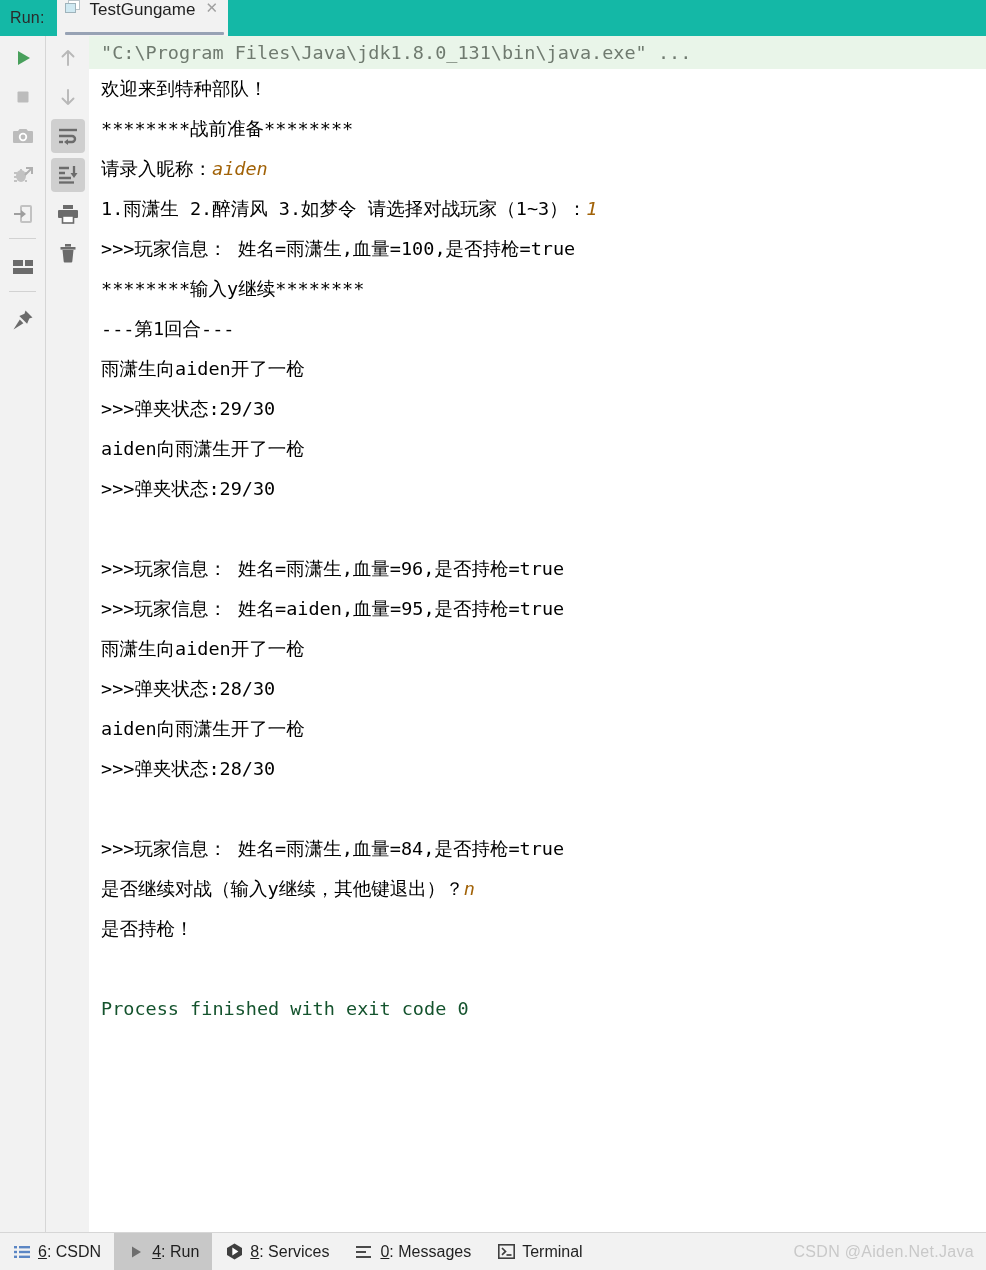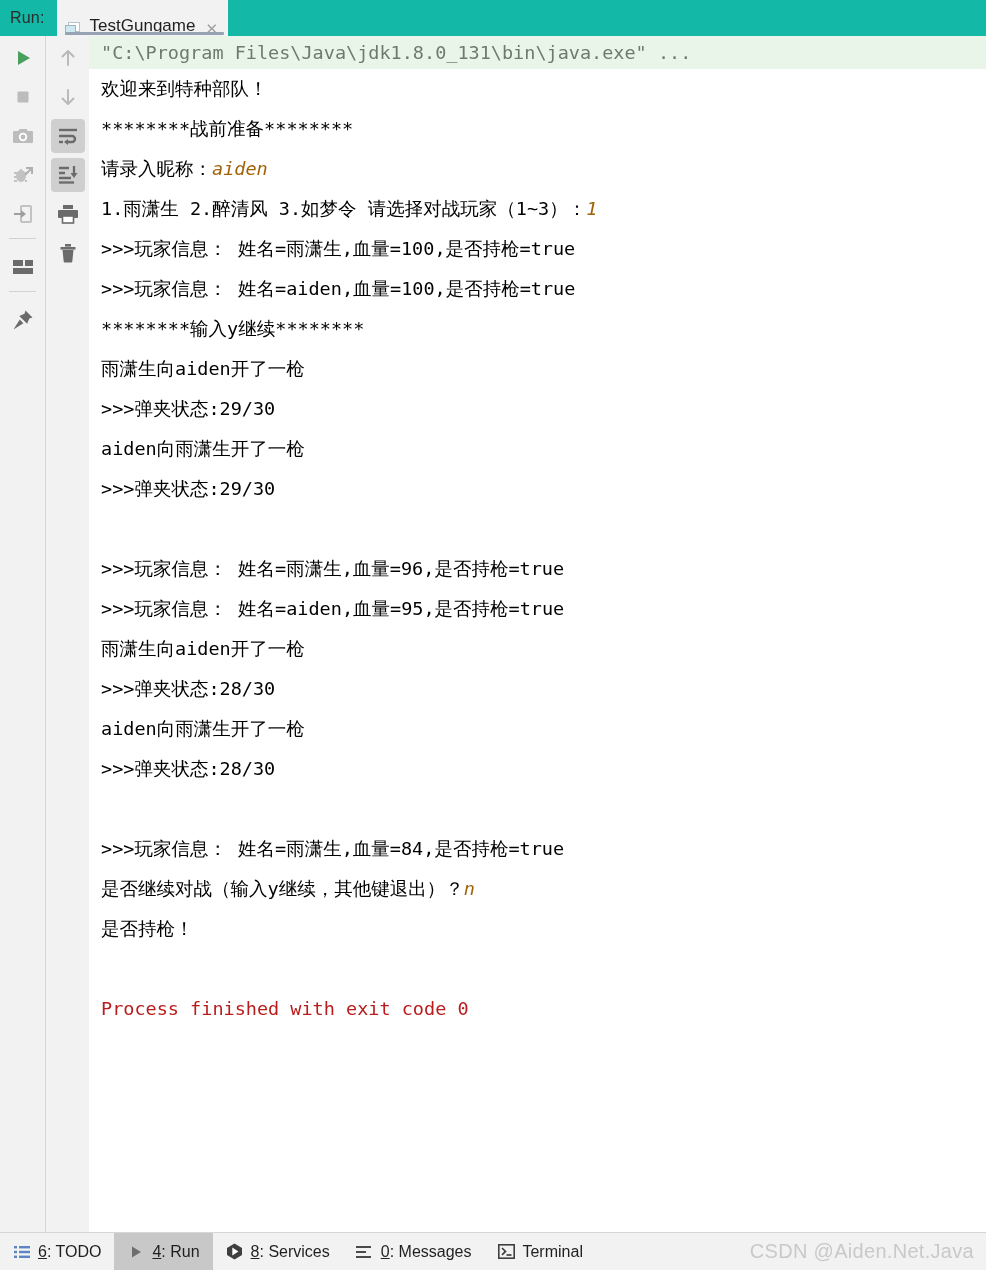--- a/index.html
+++ b/index.html
@@ -28,21 +28,21 @@
     font-size: 16px;
     color: #2b2b2b;
     margin-left: 10px;
     margin-right: 12px;
     letter-spacing: 0.2px;
   }
   .tab {
     position: relative;
     height: 36px;
     display: flex;
-    align-items: flex-end;
+    align-items: flex-start;
     padding: 0 10px 0 8px;
     background: #f2f2f2;
   }
   .tab.selected::after {
     content: "";
     position: absolute;
     left: 8px; right: 4px; bottom: 1px;
     height: 3px;
     background: #97a2b4;
     border-radius: 1px;
@@ -132,21 +132,21 @@
     height: 40px;
   }
   .cline.cmdline {
     background: #e9f5e9;
     color: #6f7a6f;
     height: 33px;
     line-height: 33px;
     padding-left: 12px;
   }
   .cline.blank { color: transparent; }
-  .cline.finish { color: #b91c1c; }
+  .cline.finish { color: #14532d; }
   .inp {
     color: #a16207;
     font-style: italic;
   }
 
   
   .statusbar {
     position: absolute;
     left: 0; bottom: 0;
     width: 986px; height: 37px;
@@ -170,21 +170,21 @@
     align-items: center;
     justify-content: center;
     width: 18px; height: 18px;
     margin-right: 7px;
     flex: 0 0 auto;
   }
   .sb-num { text-decoration: underline; }
   .watermark {
     position: absolute;
     right: 12px;
-    font-size: 20px;
+    font-size: 16px;
     color: #c9c9c9;
     letter-spacing: 0.3px;
   }
 </style>
 </head>
 <body>
 
 <div class="tabbar">
   <span class="run-label">Run:</span>
   <div class="tab selected">
@@ -306,22 +306,22 @@
   </div>
 </div>
 
 <div class="console" id="console-output">
     <div class="cline cmdline">"C:\Program Files\Java\jdk1.8.0_131\bin\java.exe" ...</div>
     <div class="cline">欢迎来到特种部队！</div>
     <div class="cline">********战前准备********</div>
     <div class="cline"><span>请录入昵称：</span><span class="inp">aiden</span></div>
     <div class="cline"><span>1.雨潇生 2.醉清风 3.如梦令 请选择对战玩家（1~3）：</span><span class="inp">1</span></div>
     <div class="cline">&gt;&gt;&gt;玩家信息： 姓名=雨潇生,血量=100,是否持枪=true</div>
-    <div class="cline">&gt;&gt;&gt;玩家信息： 姓名=aiden,血量=100,是否持枪=true</div>
     <div class="cline">********输入y继续********</div>
+    <div class="cline">---第1回合---</div>
     <div class="cline">雨潇生向aiden开了一枪</div>
     <div class="cline">&gt;&gt;&gt;弹夹状态:29/30</div>
     <div class="cline">aiden向雨潇生开了一枪</div>
     <div class="cline">&gt;&gt;&gt;弹夹状态:29/30</div>
     <div class="cline blank">&nbsp;</div>
     <div class="cline">&gt;&gt;&gt;玩家信息： 姓名=雨潇生,血量=96,是否持枪=true</div>
     <div class="cline">&gt;&gt;&gt;玩家信息： 姓名=aiden,血量=95,是否持枪=true</div>
     <div class="cline">雨潇生向aiden开了一枪</div>
     <div class="cline">&gt;&gt;&gt;弹夹状态:28/30</div>
     <div class="cline">aiden向雨潇生开了一枪</div>
@@ -341,21 +341,21 @@
       <svg width="16" height="14" viewBox="0 0 16 14">
         <rect x="0" y="1" width="3" height="2.4" fill="#5b86c4"></rect>
         <rect x="0" y="5.8" width="3" height="2.4" fill="#5b86c4"></rect>
         <rect x="0" y="10.6" width="3" height="2.4" fill="#5b86c4"></rect>
         <rect x="5" y="1" width="11" height="2.4" fill="#5b86c4"></rect>
         <rect x="5" y="5.8" width="11" height="2.4" fill="#5b86c4"></rect>
         <rect x="5" y="10.6" width="11" height="2.4" fill="#5b86c4"></rect>
       </svg>
     </span>
     <span class="sb-num">6</span>
-    <span>: TODO</span>
+    <span>: CSDN</span>
   </div>
 
   <div class="sb-item active">
     <span class="sb-icon">
       <svg width="16" height="16" viewBox="0 0 16 16">
         <polygon points="4,2.5 13,8 4,13.5" fill="#6e6e6e"></polygon>
       </svg>
     </span>
     <span class="sb-num">4</span>
     <span>: Run</span>

